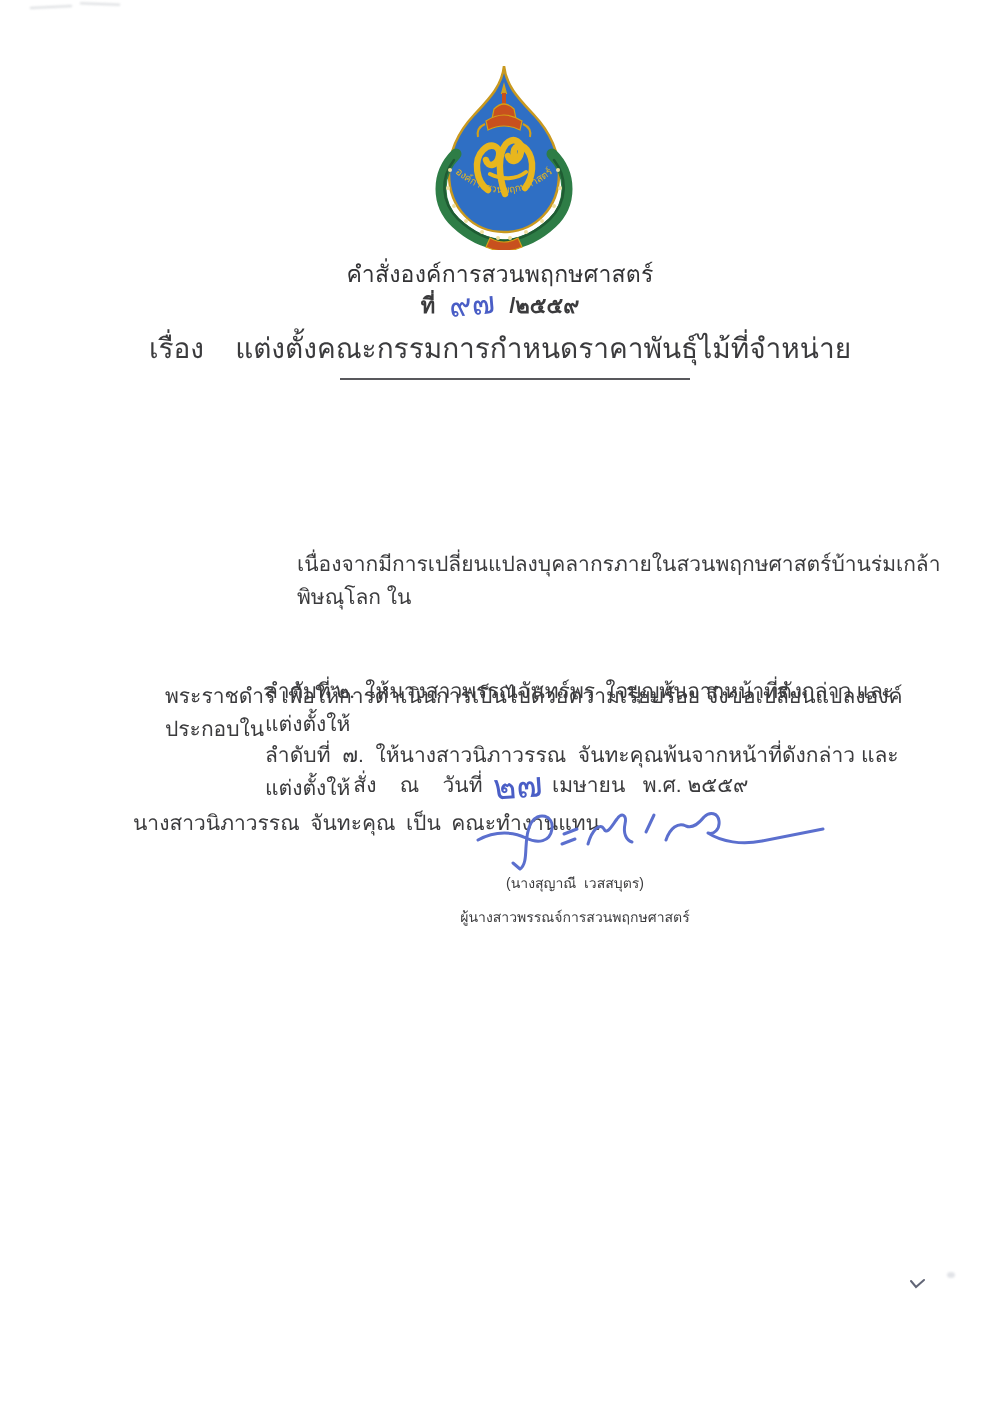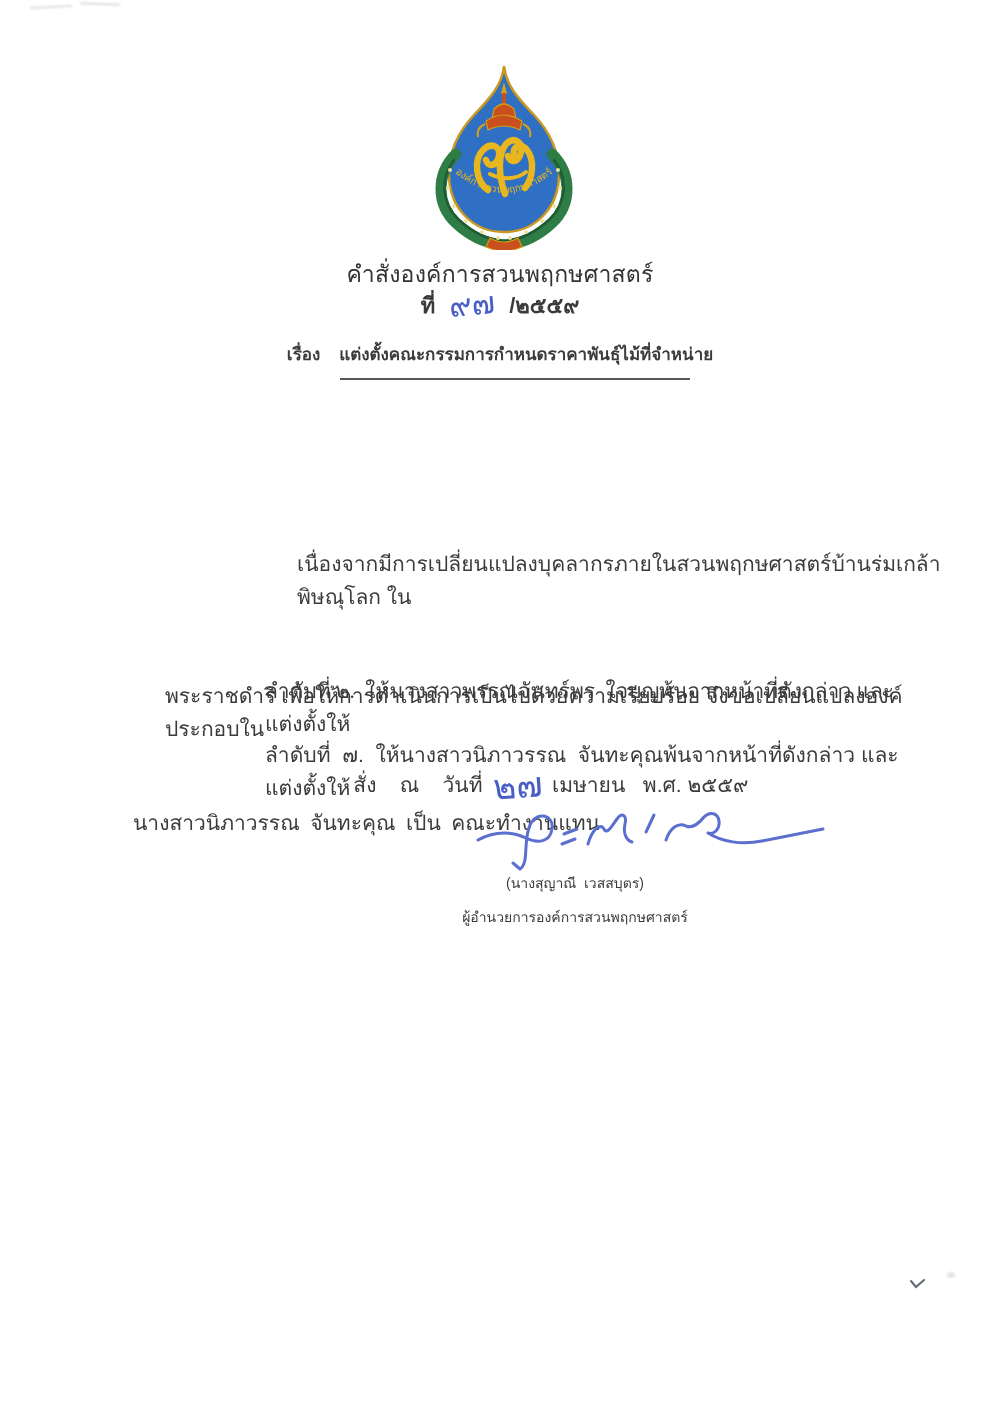--- a/index.html
+++ b/index.html
@@ -7,21 +7,21 @@
     position:relative;width:1000px;height:1414px;background:#ffffff;
     font-family:"Liberation Sans","DejaVu Sans",sans-serif;
     color:#3b3b3d;overflow:hidden;margin:0 auto;
   }
   .abs{position:absolute;}
   .center{text-align:center;width:100%;}
   .doc-title{top:256px;font-size:23px;font-weight:normal;letter-spacing:.2px;color:#333335;}
   .number-line{top:288px;font-size:22px;font-weight:bold;}
   .number-line .hand{display:inline-block;transform:rotate(-5deg);margin:0 14px;}
   .hand{color:#4a5ec6;font-size:31px;font-weight:normal;line-height:1;vertical-align:-2px;}
-  .subject-line{top:340px;font-size:17px;font-weight:bold;white-space:pre-wrap;}
+  .subject-line{top:326px;font-size:28px;font-weight:normal;white-space:pre-wrap;}
   .divider{top:378px;left:340px;width:350px;height:2px;background:#58585c;}
   .body-par{left:133px;width:790px;font-size:21px;line-height:33px;white-space:pre-wrap;}
   .body-par .indent{padding-left:132px;}
   .p1{top:408px;} .p2{top:481px;margin-left:32px;} .p3{top:609px;font-family:Liberation Serif, serif;} .p4{top:672px;}
   .order-line{top:744px;left:330px;font-size:21px;white-space:pre-wrap;}
   .order-line .hand{display:inline-block;font-size:35px;transform:rotate(-4deg);margin:0 10px;vertical-align:-6px;}
   .sig-block{top:866px;left:360px;width:430px;text-align:center;font-size:14px;line-height:34px;}
   .sig-svg{top:798px;left:470px;}
   .artifact-smudge{top:2px;left:28px;width:130px;height:12px;filter:blur(1px);opacity:.35;}
   .artifact-smudge i{position:absolute;display:block;background:#9aa0a8;height:2px;}
@@ -128,21 +128,21 @@
         <path d="M92,46 L105,41"></path>
         <path d="M118,46 C122,32 130,24 134,31 C137,37 141,29 147,21 C152,14 157,17 155,26 C153,35 156,42 162,44"></path>
         <path d="M176,34 L184,17"></path>
         <path d="M196,42 C200,30 208,24 216,28 C223,31 229,25 234,19 C240,13 248,15 249,23 C250,31 244,37 238,35 C252,44 272,47 292,43 C312,39 332,35 353,31"></path>
       </g>
     </svg>
   </div>
 
   <div class="abs sig-block">
     <div style="white-space:pre-wrap;">(นางสุญาณี  เวสสบุตร)</div>
-    <div>ผู้อำนวยการองค์การสวนพฤกษศาสตร์</div>
+    <div>ผู้นางสาวพรรณจ์การสวนพฤกษศาสตร์</div>
   </div>
 
   <div class="abs mark-br">
     <svg width="16" height="12" viewBox="0 0 16 12">
       <path d="M1,3 L6,9 L14,2" fill="none" stroke="#454a5e" stroke-width="2" stroke-linecap="round" opacity="0.85"></path>
     </svg>
   </div>
   <div class="abs speck-br"></div>
 
 </div>

